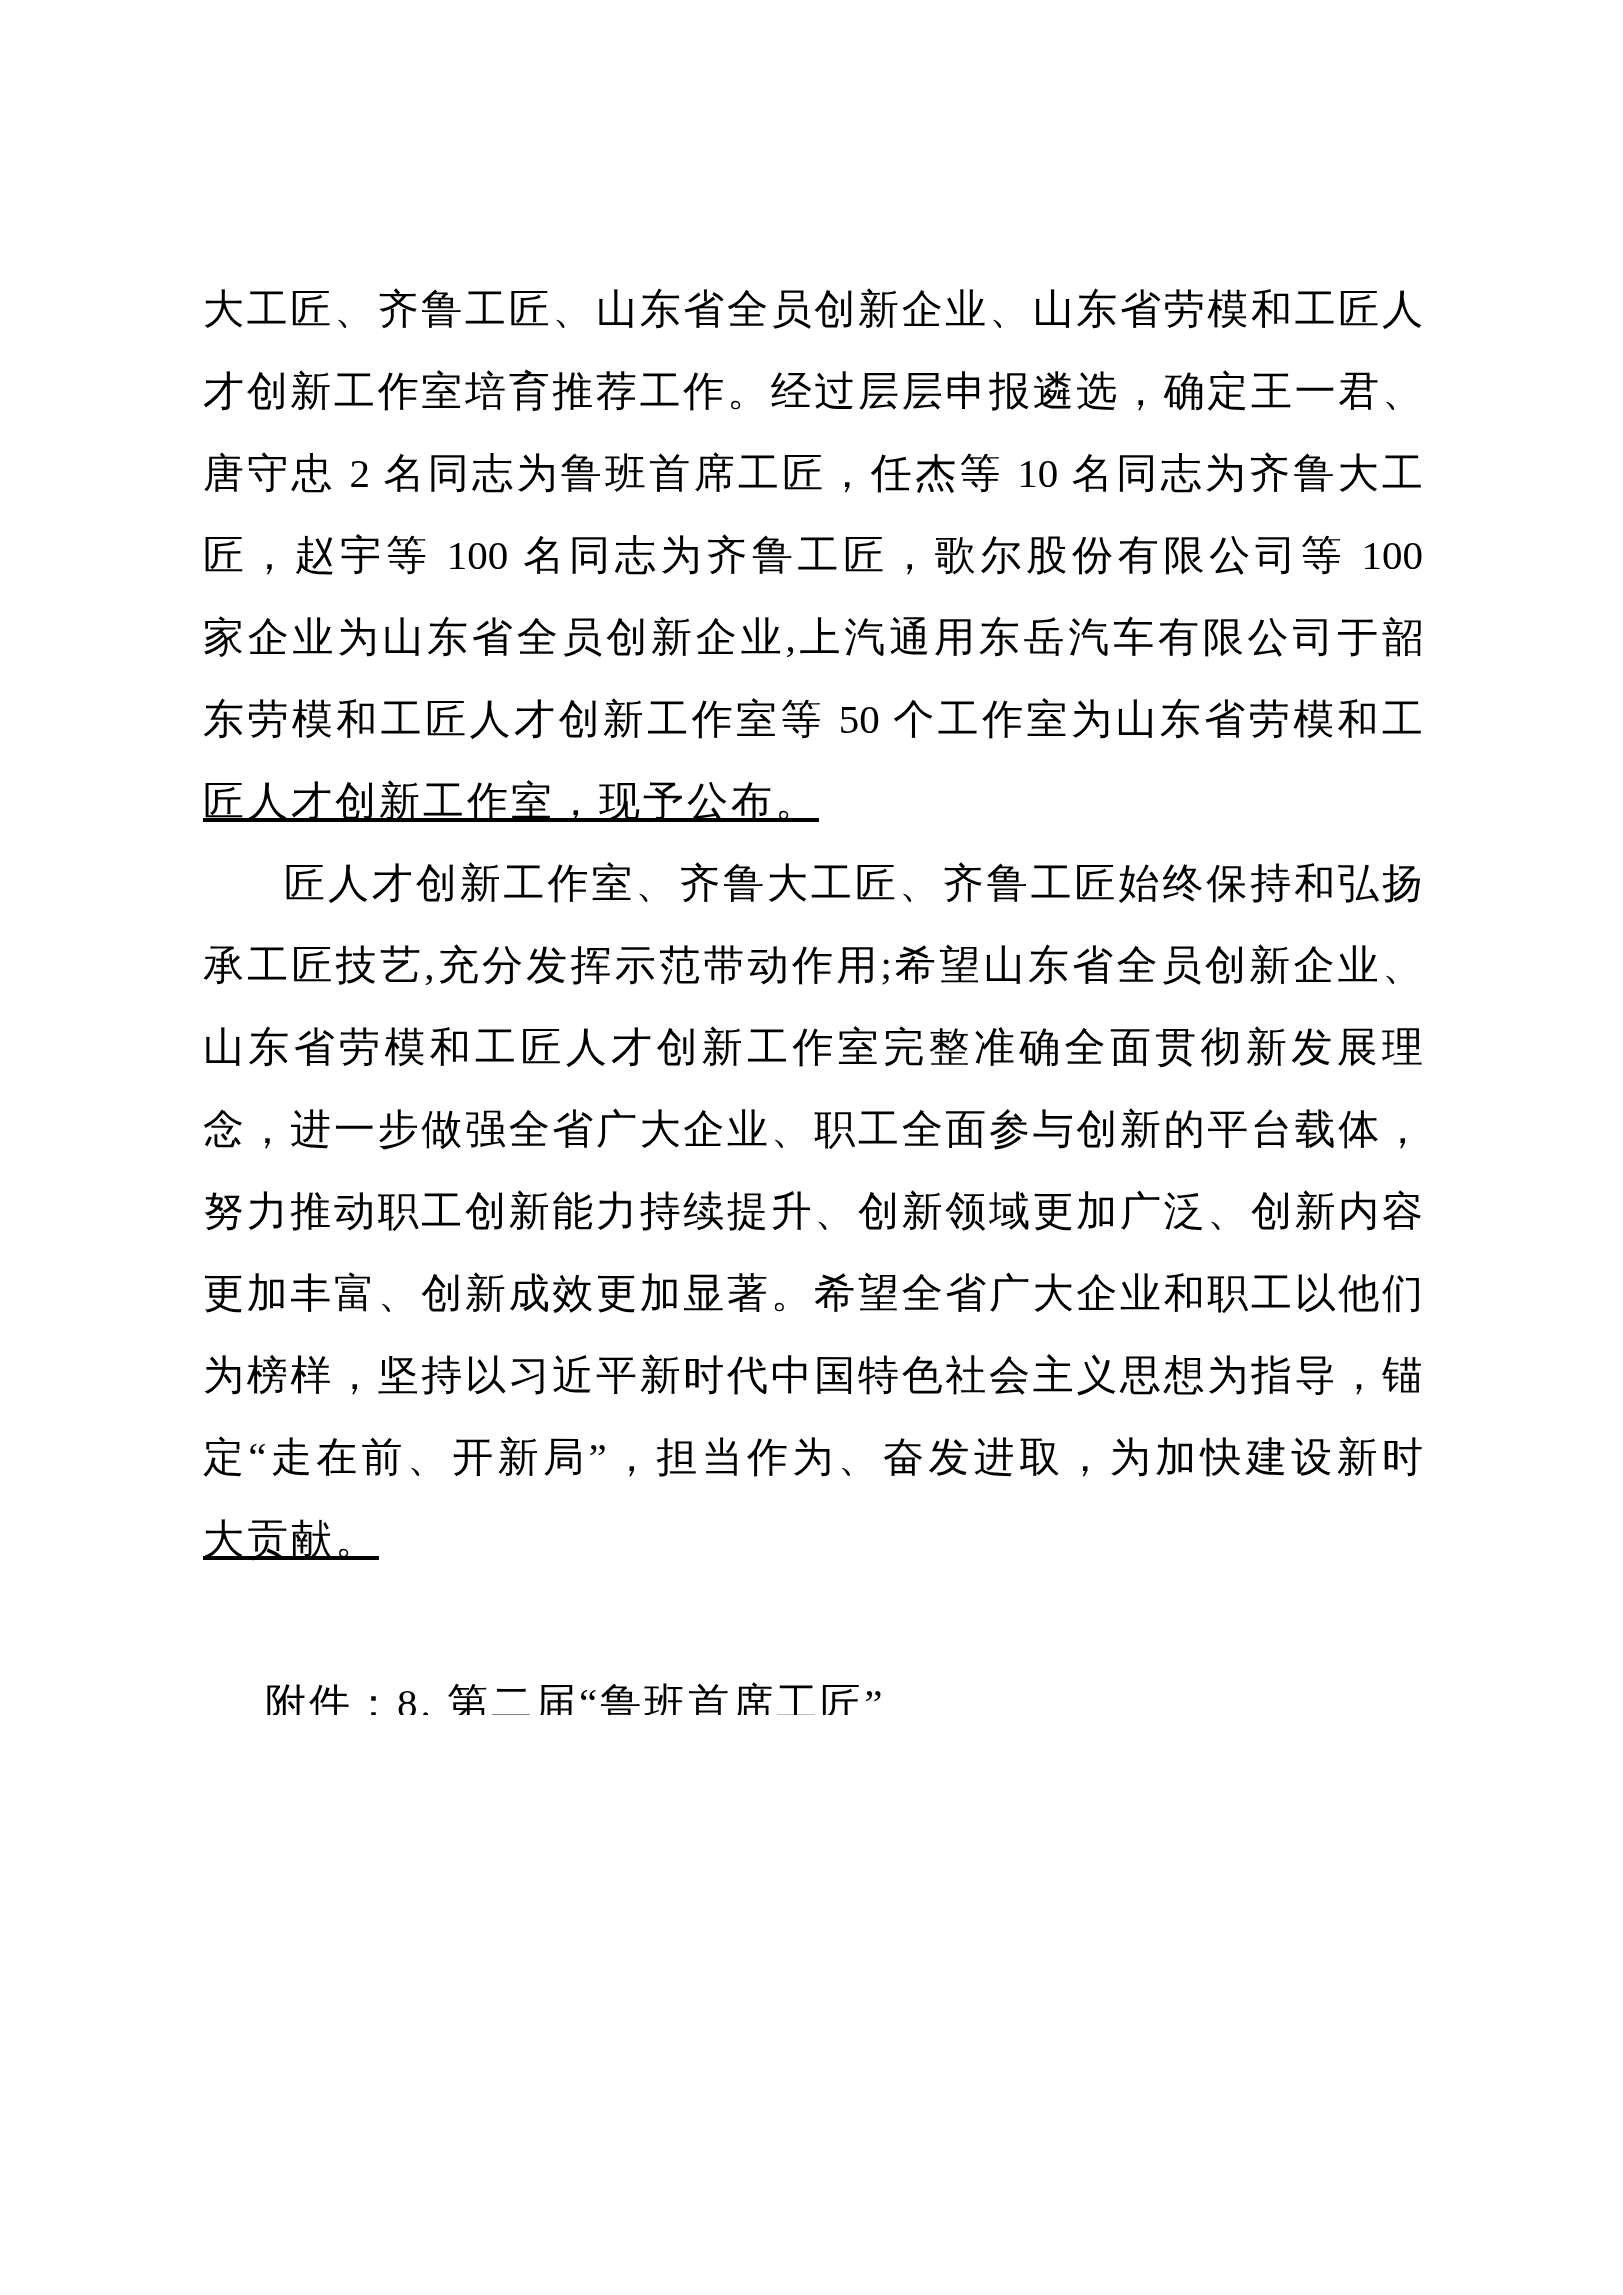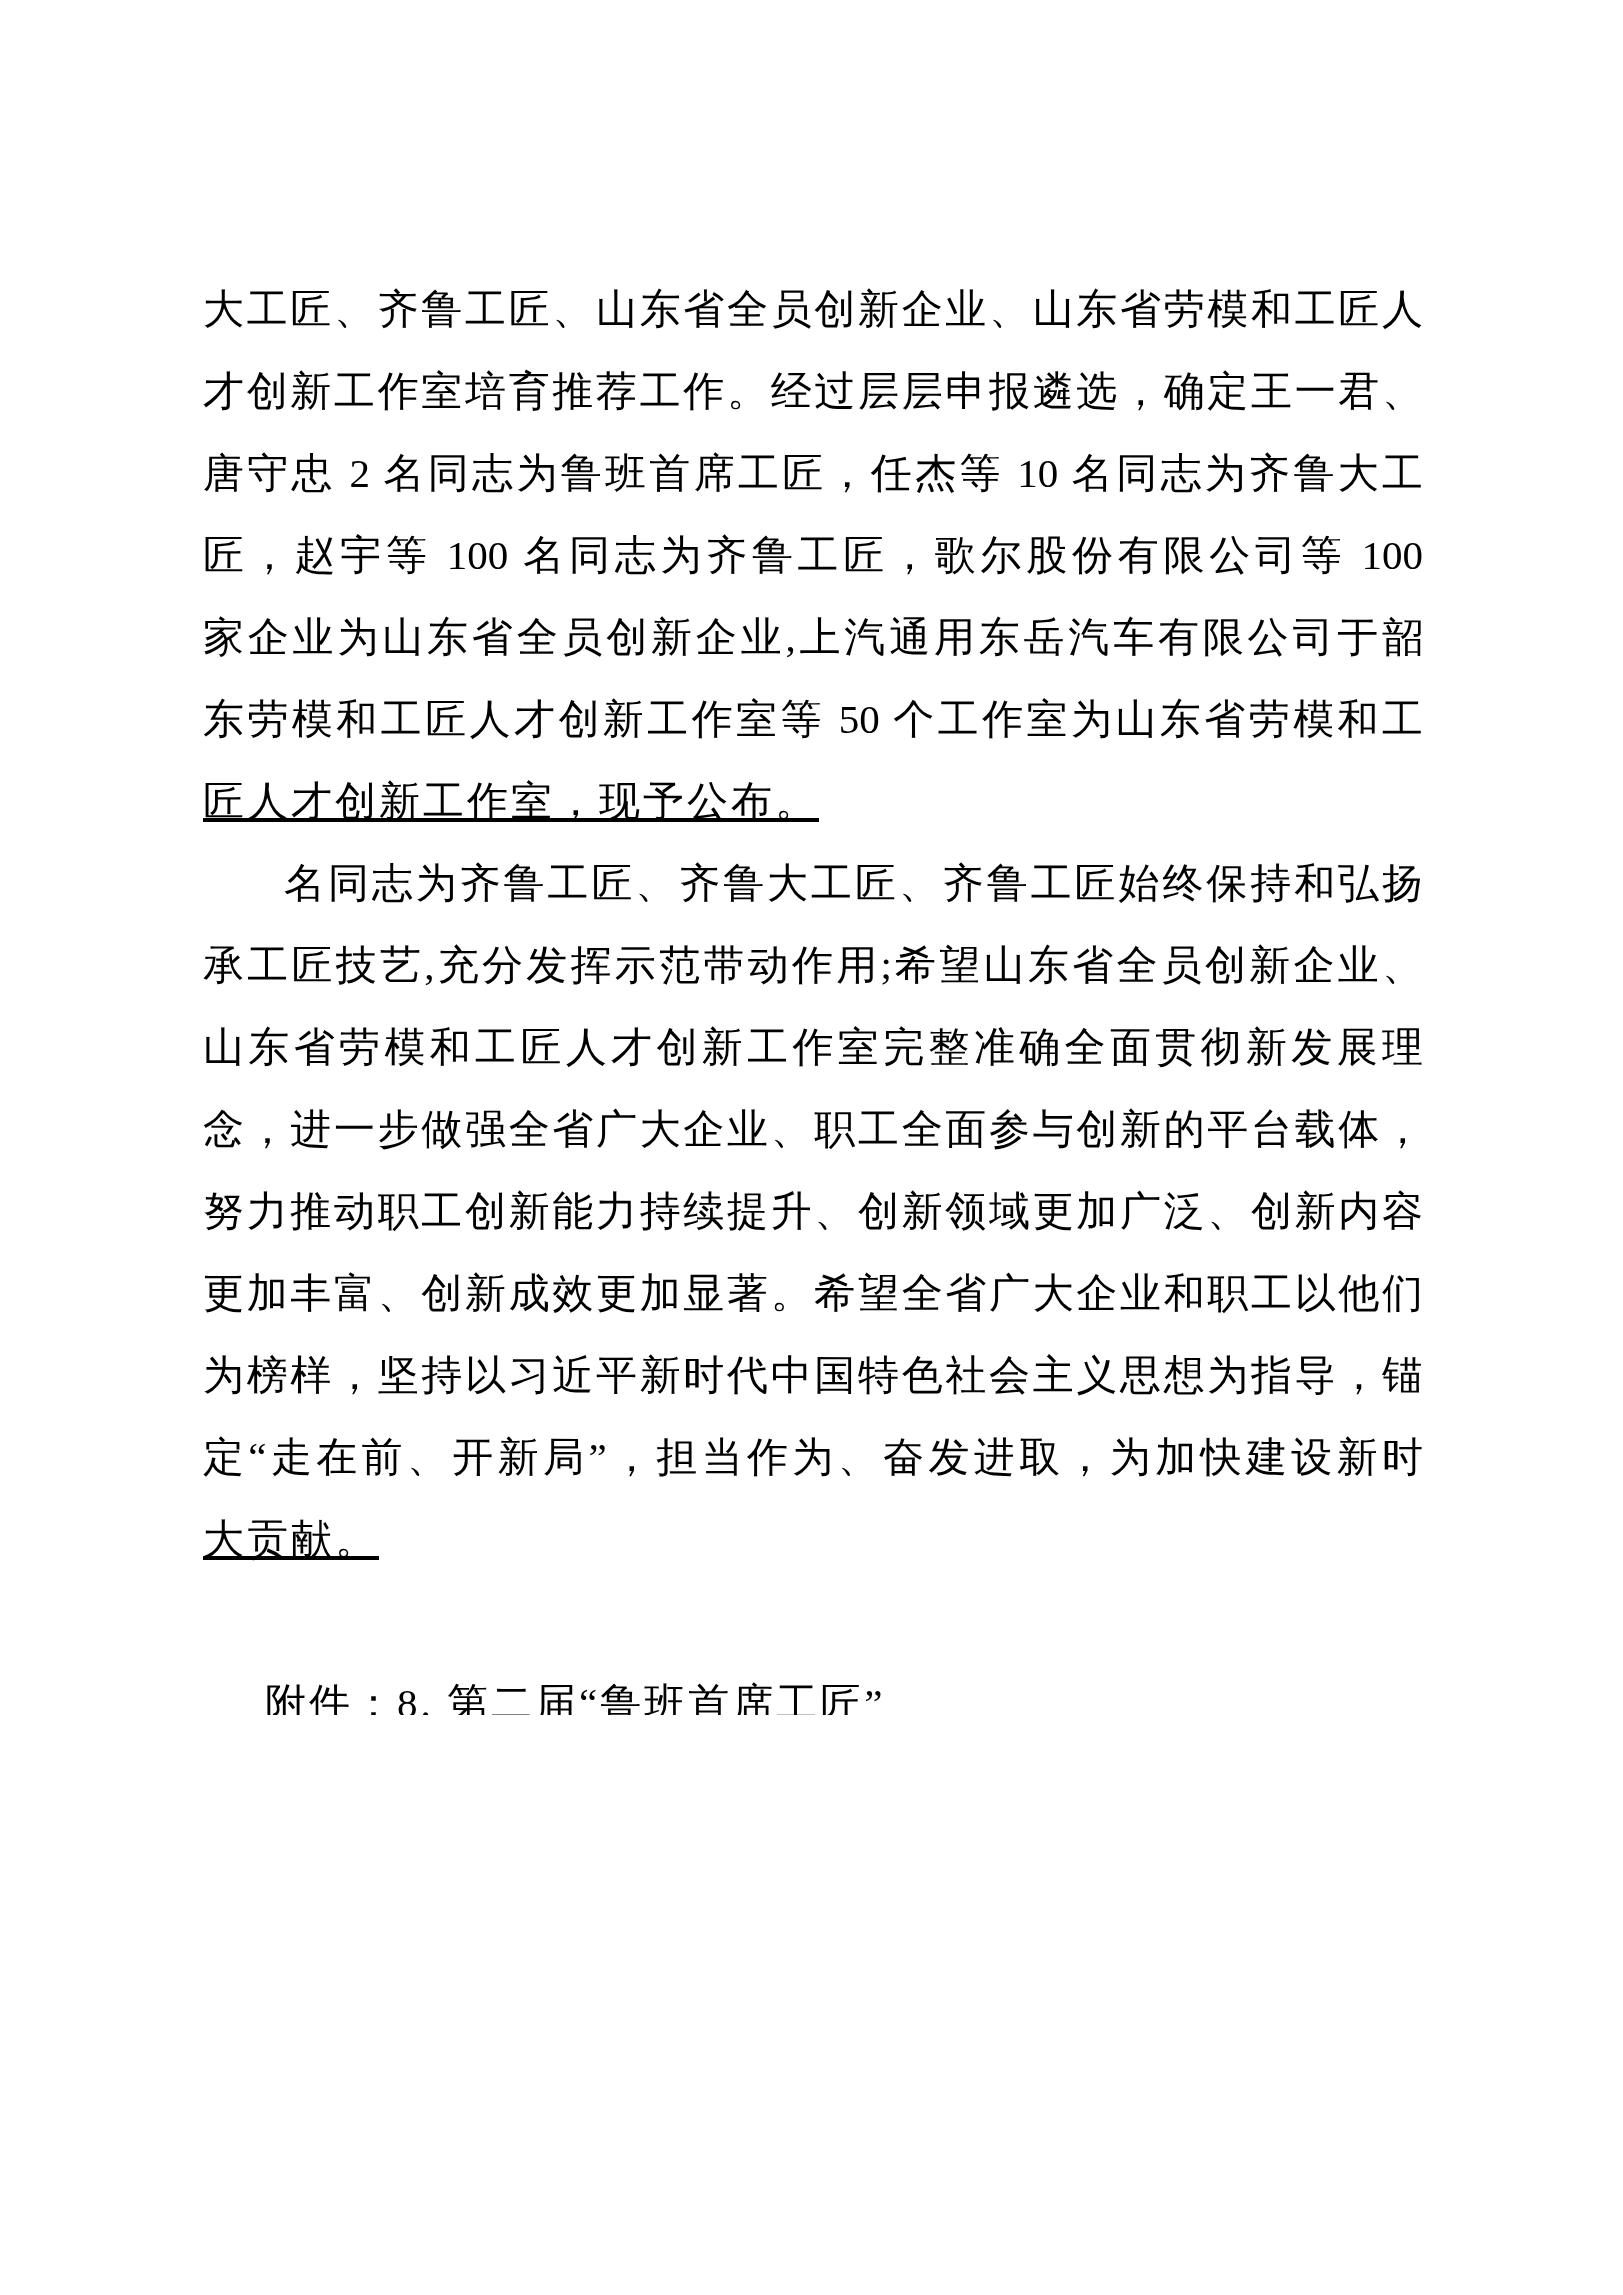--- a/index.html
+++ b/index.html
@@ -61,21 +61,21 @@
 
 <div class="page">
   <div class="doc-body" id="doc-body">
       <div class="line justify">大工匠、齐鲁工匠、山东省全员创新企业、山东省劳模和工匠人</div>
       <div class="line justify">才创新工作室培育推荐工作。经过层层申报遴选，确定王一君、</div>
       <div class="line justify">唐守忠 2 名同志为鲁班首席工匠，任杰等 10 名同志为齐鲁大工</div>
       <div class="line justify">匠，赵宇等 100 名同志为齐鲁工匠，歌尔股份有限公司等 100</div>
       <div class="line justify">家企业为山东省全员创新企业,上汽通用东岳汽车有限公司于韶</div>
       <div class="line justify">东劳模和工匠人才创新工作室等 50 个工作室为山东省劳模和工</div>
       <div class="line left">匠人才创新工作室，现予公布。</div>
-      <div class="line justify" style="text-indent: 81px;">名同志为齐鲁工匠、齐鲁大工匠、齐鲁工匠始终保持和弘扬</div>
+      <div class="line justify" style="text-indent: 81px;">匠人才创新工作室、齐鲁大工匠、齐鲁工匠始终保持和弘扬</div>
       <div class="line justify">承工匠技艺,充分发挥示范带动作用;希望山东省全员创新企业、</div>
       <div class="line justify">山东省劳模和工匠人才创新工作室完整准确全面贯彻新发展理</div>
       <div class="line justify">念，进一步做强全省广大企业、职工全面参与创新的平台载体，</div>
       <div class="line justify">努力推动职工创新能力持续提升、创新领域更加广泛、创新内容</div>
       <div class="line justify">更加丰富、创新成效更加显著。希望全省广大企业和职工以他们</div>
       <div class="line justify">为榜样，坚持以习近平新时代中国特色社会主义思想为指导，锚</div>
       <div class="line justify">定“走在前、开新局”，担当作为、奋发进取，为加快建设新时</div>
       <div class="line left">大贡献。</div>
       <div class="line left"></div>
       <div class="line left" style="margin-left: 62px;">附件：8. 第二届“鲁班首席工匠”</div>

